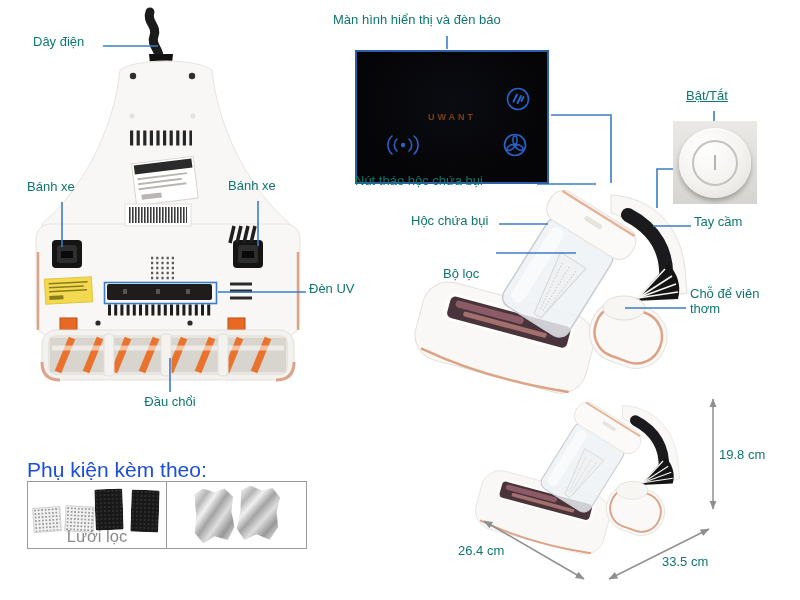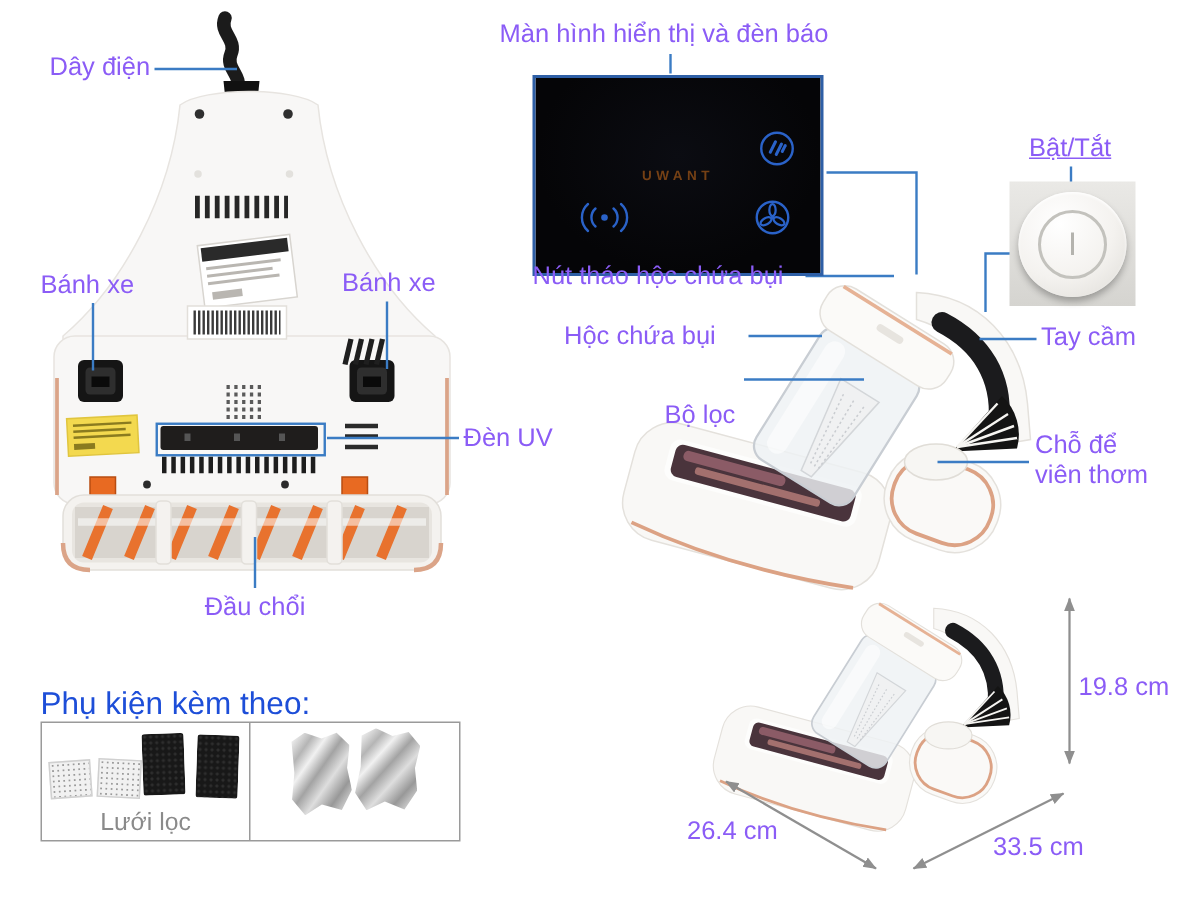--- a/index.html
+++ b/index.html
@@ -1,39 +1,39 @@
 <!DOCTYPE html>
 <html><head>
 <meta charset="utf-8">
 <style>
   html,body{margin:0;padding:0;background:#fff;}
   #canvas{position:relative;width:800px;height:600px;background:#ffffff;overflow:hidden;
           font-family:"Liberation Sans","DejaVu Sans",sans-serif;}
   #overlay{position:absolute;left:0;top:0;z-index:1;pointer-events:none;}
-  .lbl{position:absolute;z-index:3;font-size:17px;color:#8b5cf6;white-space:nowrap;line-height:1.15;}
+  .lbl{position:absolute;z-index:3;font-size:13px;color:#0f766e;white-space:nowrap;line-height:1.15;}
   .lbl.center{text-align:center;}
   
   #panel{position:absolute;left:355px;top:50px;width:194px;height:134px;z-index:2;
          background:radial-gradient(ellipse at 50% 40%, #0b0c12 0%, #050507 70%);
          border:2px solid #2e5fa6;box-sizing:border-box;}
   #panel .glow{position:absolute;left:0;right:0;top:60px;text-align:center;font-size:9px;
          letter-spacing:3px;color:rgba(205,110,25,0.55);font-weight:bold;filter:blur(.4px);}
   .picon{position:absolute;}
   
   #pwr{position:absolute;left:673px;top:121px;width:84px;height:83px;z-index:2;
        background:linear-gradient(#eae9e6,#d5d4d0);display:flex;align-items:center;justify-content:center;}
   #pwr .btn{width:72px;height:70px;border-radius:50%;
        background:radial-gradient(circle at 38% 30%, #ffffff 0%, #f4f2ef 55%, #dddbd6 100%);
        box-shadow:0 3px 5px rgba(0,0,0,.28), inset 0 1px 2px #ffffff;
        display:flex;align-items:center;justify-content:center;}
   #pwr .ring{width:42px;height:42px;border-radius:50%;border:2px solid #c3c2bd;
        display:flex;align-items:center;justify-content:center;}
   #pwr .bar{width:2.5px;height:15px;background:#b4b3ae;}
   
-  #accbox{position:absolute;left:27px;top:481px;width:280px;height:80px;z-index:2;
+  #accbox{position:absolute;left:27px;top:481px;width:280px;height:68px;z-index:2;
           border:1px solid #9a9a9a;box-sizing:border-box;display:flex;}
   .acc-cell{position:relative;width:50%;height:100%;}
   .acc-cell.first{border-right:1px solid #9a9a9a;box-sizing:border-box;}
   .acc-label{position:absolute;bottom:2px;left:0;right:0;text-align:center;
              font-size:16.5px;color:#8a8a8a;}
   .mesh{position:absolute;background-color:#f1f1f1;border:1px solid #d0d0d0;
         background-image:radial-gradient(#9a9a9a .8px, transparent .9px);background-size:3.5px 3.5px;}
   .pad{position:absolute;background:#181818;border-radius:2px;
        background-image:radial-gradient(#2e2e2e 1px, transparent 1.1px);background-size:4px 4px;}
   .foil{position:absolute;
@@ -249,21 +249,21 @@
   </div>
 </div>
 
 <div class="lbl" style="left:33px;top:35px;">Dây điện</div>
 <div class="lbl" style="left:27px;top:180px;">Bánh xe</div>
 <div class="lbl" style="left:228px;top:179px;">Bánh xe</div>
 <div class="lbl" style="left:309px;top:282px;">Đèn UV</div>
 <div class="lbl center" style="left:128px;top:395px;width:84px;">Đầu chổi</div>
 <div class="lbl" style="left:333px;top:13px;">Màn hình hiển thị và đèn báo</div>
 <div class="lbl" style="left:355px;top:174px;">Nút tháo hộc chứa bụi</div>
-<div class="lbl" style="left:376px;top:214px;text-align:right;">Hộc chứa bụi</div>
+<div class="lbl" style="left:411px;top:214px;text-align:right;">Hộc chứa bụi</div>
 <div class="lbl" style="left:443px;top:243px;margin-top:24px;">Bộ lọc</div>
 <div class="lbl" style="left:686px;top:89px;text-decoration:underline;">Bật/Tắt</div>
 <div class="lbl" style="left:694px;top:215px;">Tay cầm</div>
 <div class="lbl" style="left:690px;top:287px;width:88px;white-space:normal;">Chỗ để viên thơm</div>
 
 <div class="lbl" style="left:27px;top:458px;font-size:21px;color:#1d4ed8;">Phụ kiện kèm theo:</div>
 <div id="accbox">
   <div class="acc-cell first">
     <div class="mesh" style="left:5px;top:25px;width:26px;height:23px;transform:rotate(-4deg);"></div>
     <div class="mesh" style="left:37px;top:24px;width:27px;height:24px;transform:rotate(3deg);"></div>

